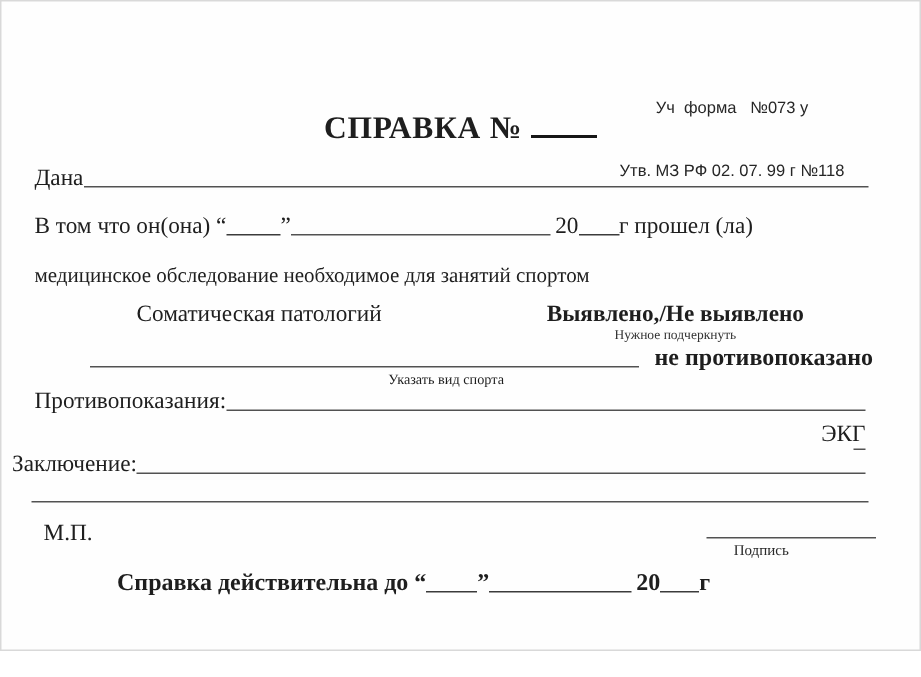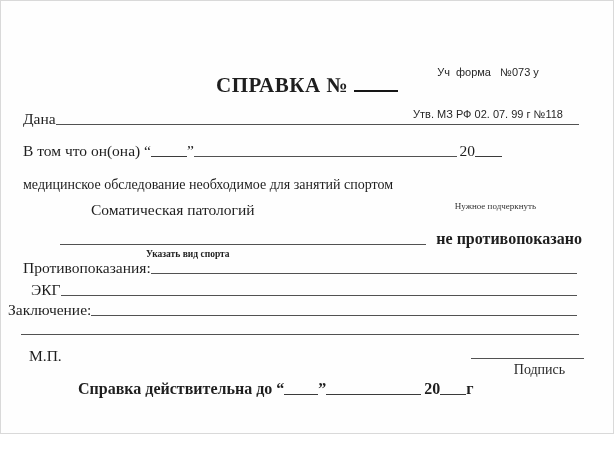--- a/index.html
+++ b/index.html
@@ -31,32 +31,32 @@
   .r-st2   { position:absolute; top:176px; left:22px; font-size:14px; }
 
   .r-path  { position:absolute; top:200px; left:70px; right:77px;
              display:flex; justify-content:space-between; align-items:flex-start; font-size:15.5px;margin-left:20px; }
   .path-right { text-align:center; }
   .path-right .res  { font-weight:bold; font-size:15.5px; line-height:17px; }
   .path-right .note { font-size:9px; line-height:11px; color:#333333; }
 
   .r-sport { top:229px; left:53px; right:31px; font-weight:bold; font-size:16px; }
   .r-sport .ln { margin-left:6px; margin-right:10px; }
-  .sport-note { position:absolute; top:248px; left:145px; width:190px; text-align:left;
-                font-size:9.5px; font-weight:bold; }
+  .sport-note { position:absolute; top:248px; left:145px; width:190px; text-align:right;
+                font-size:9.5px; font-weight:normal; }
 
   .r-contra { top:258px; left:22px; right:36px; }
-  .r-ecg    { top:280px; left:22px; right:36px; }
+  .r-ecg    { top:280px; left:22px; right:36px;flex-direction:column; }
   .pad8     { padding-left:8px; }
   .r-concl  { top:300px; left:7px; right:36px; }
   .cont-line { position:absolute; top:333px; left:20px; width:558px; border-top:1px solid #525252; }
 
   .mp { position:absolute; top:346px; left:28px; font-size:15.5px; }
   .sig-line  { position:absolute; top:357px; left:470px; width:113px; border-top:1px solid #525252; }
-  .sig-label { position:absolute; top:361px; left:482px; width:113px; text-align:center; font-size:14px; color:#2a2a2a; }
+  .sig-label { position:absolute; top:361px; left:450px; width:113px; text-align:center; font-size:10px; color:#2a2a2a; }
 
   .r-valid { top:379px; left:77px; font-weight:bold; font-size:16px; }
 </style>
 </head>
 <body>
 
 <div id="page">
 
   <div class="meta">
     <div>Уч  форма   №073 у</div>
@@ -72,27 +72,29 @@
     <span class="ln"></span>
   </div>
 
   <div class="frow r-st1">
     <span class="lbl">В том что он(она) “</span>
     <span class="blank w36"></span>
     <span class="lbl">”</span>
     <span class="ln"></span>
     <span class="lbl gap3">20</span>
     <span class="blank w27"></span>
+    <span class="lbl">г прошел (ла)</span>
   </div>
 
   <div class="r-st2">медицинское обследование необходимое для занятий спортом</div>
 
   <div class="r-path">
     <span>Соматическая патологий</span>
     <span class="path-right">
+      <div class="res">Выявлено,/Не выявлено</div>
       <div class="note">Нужное подчеркнуть</div>
     </span>
   </div>
 
   <div class="frow r-sport">
     <span class="ln"></span>
     <span class="lbl">не противопоказано</span>
   </div>
   <div class="sport-note">Указать вид спорта</div>
 

